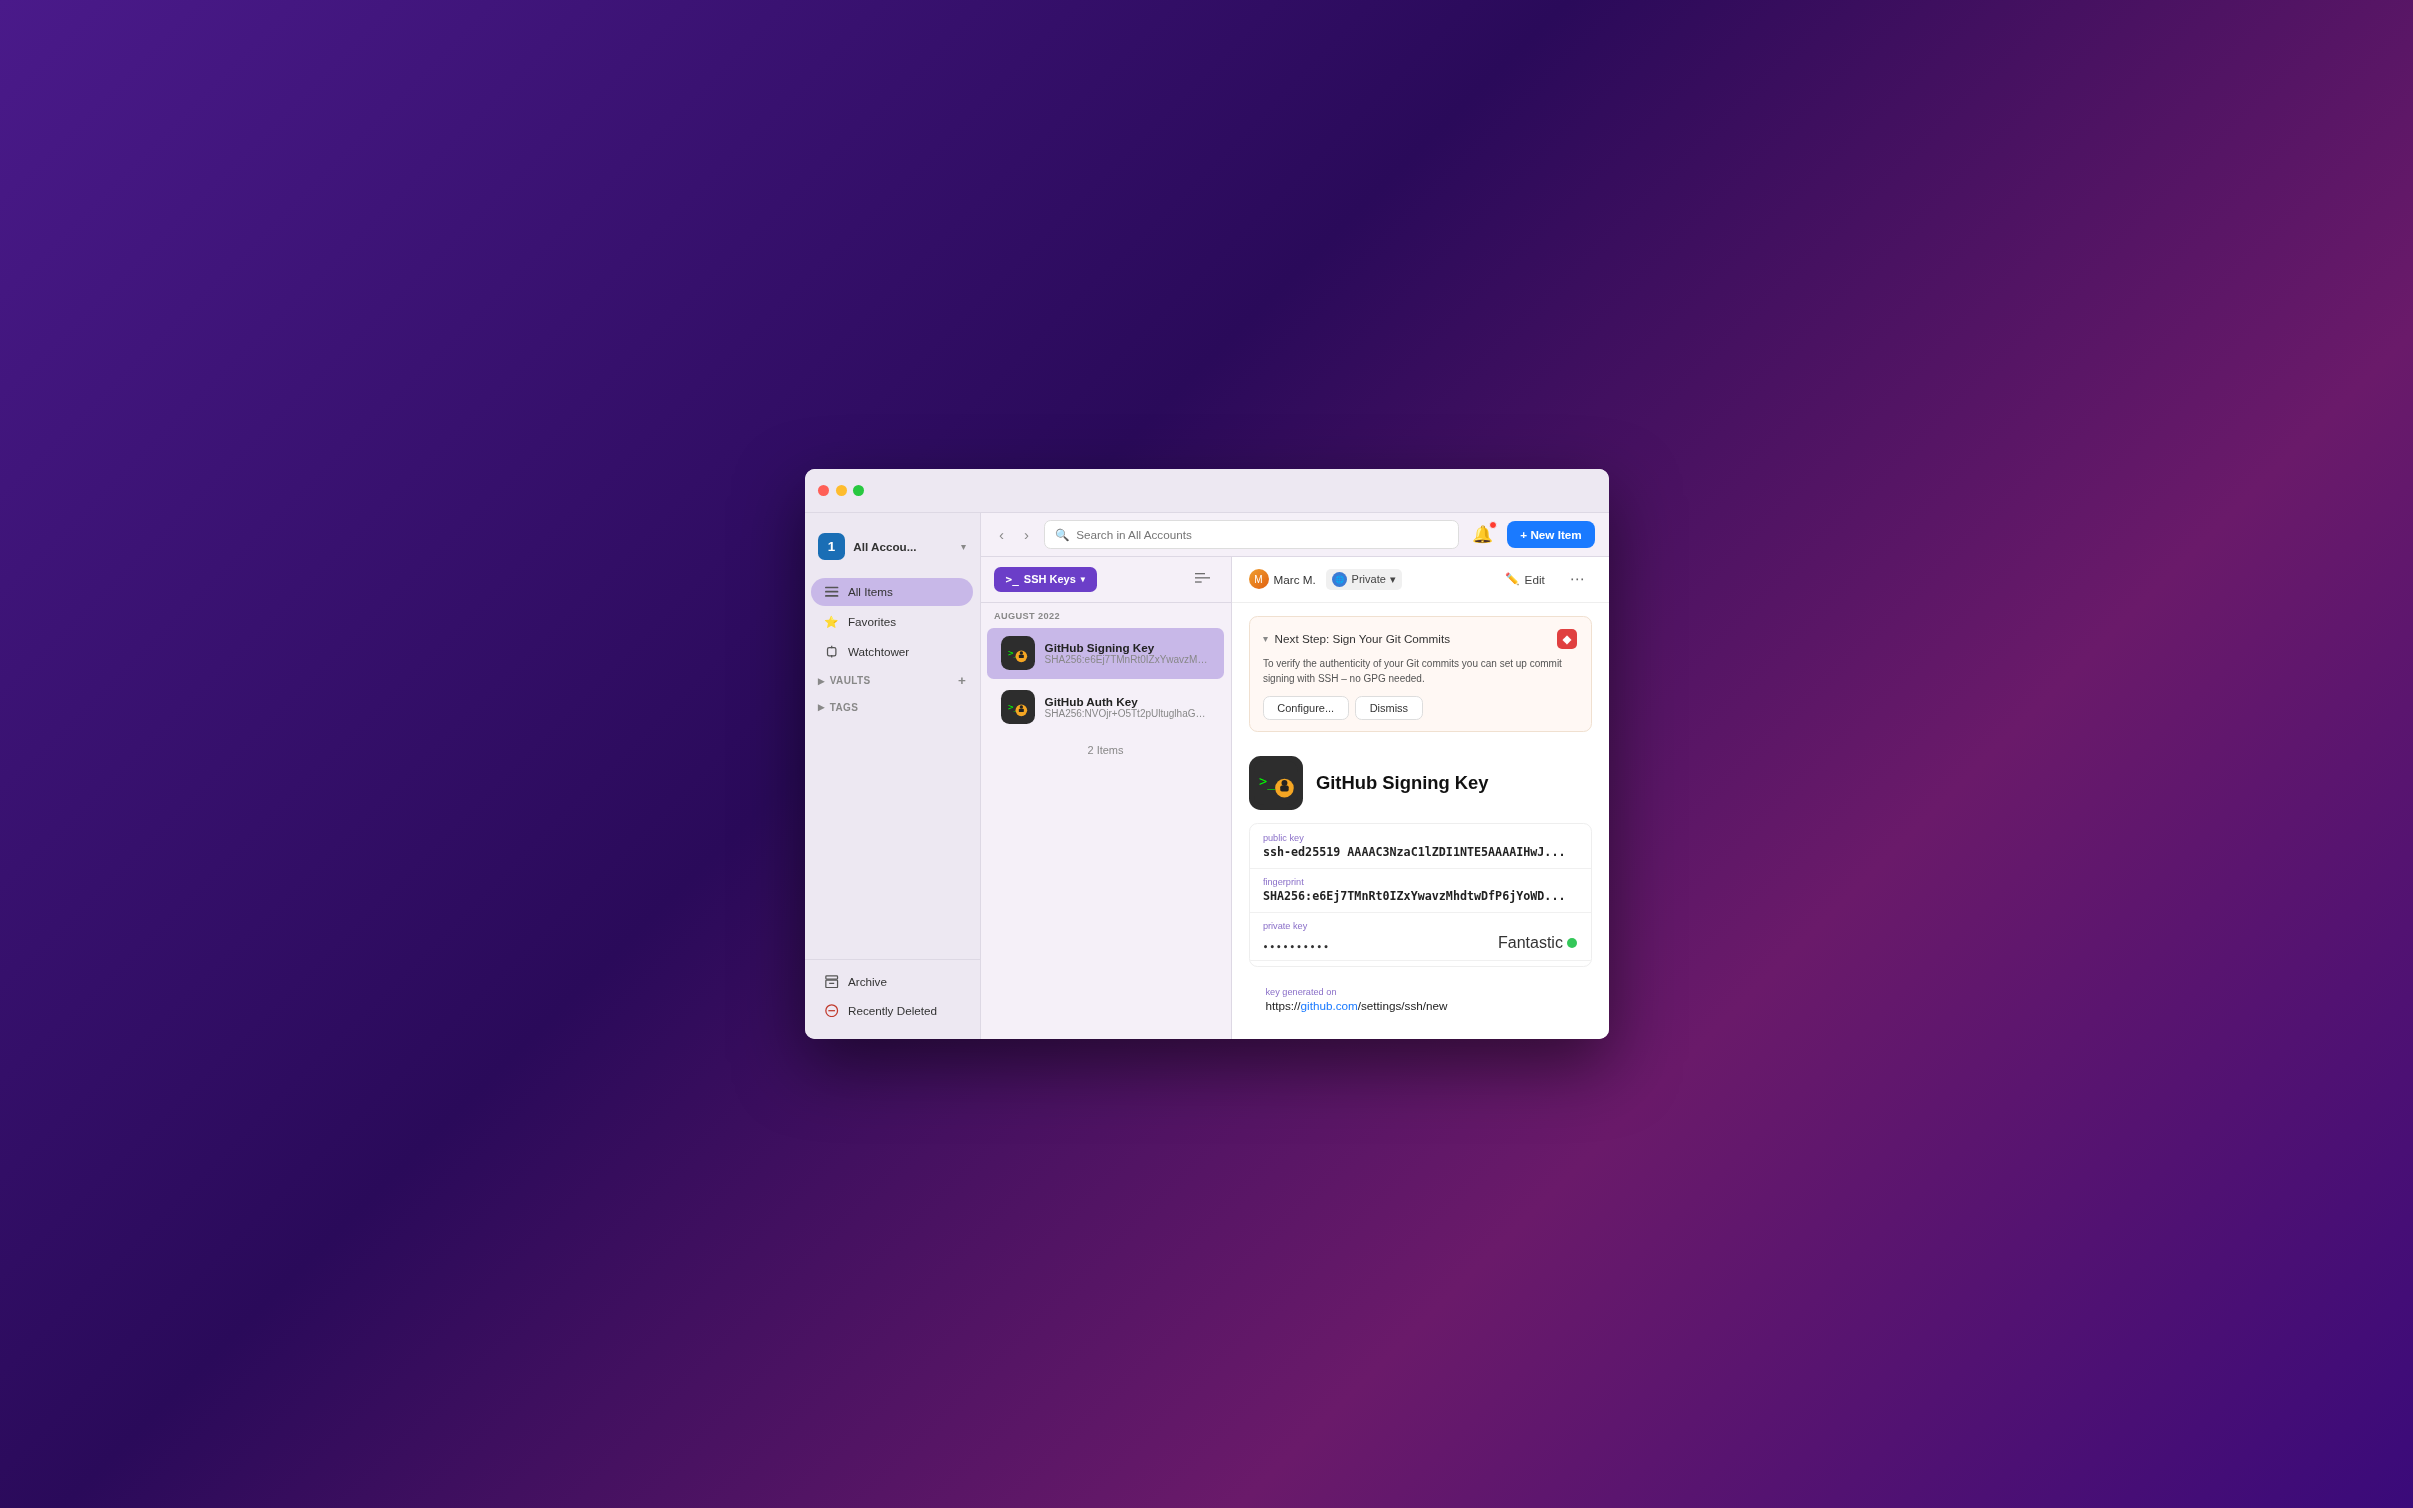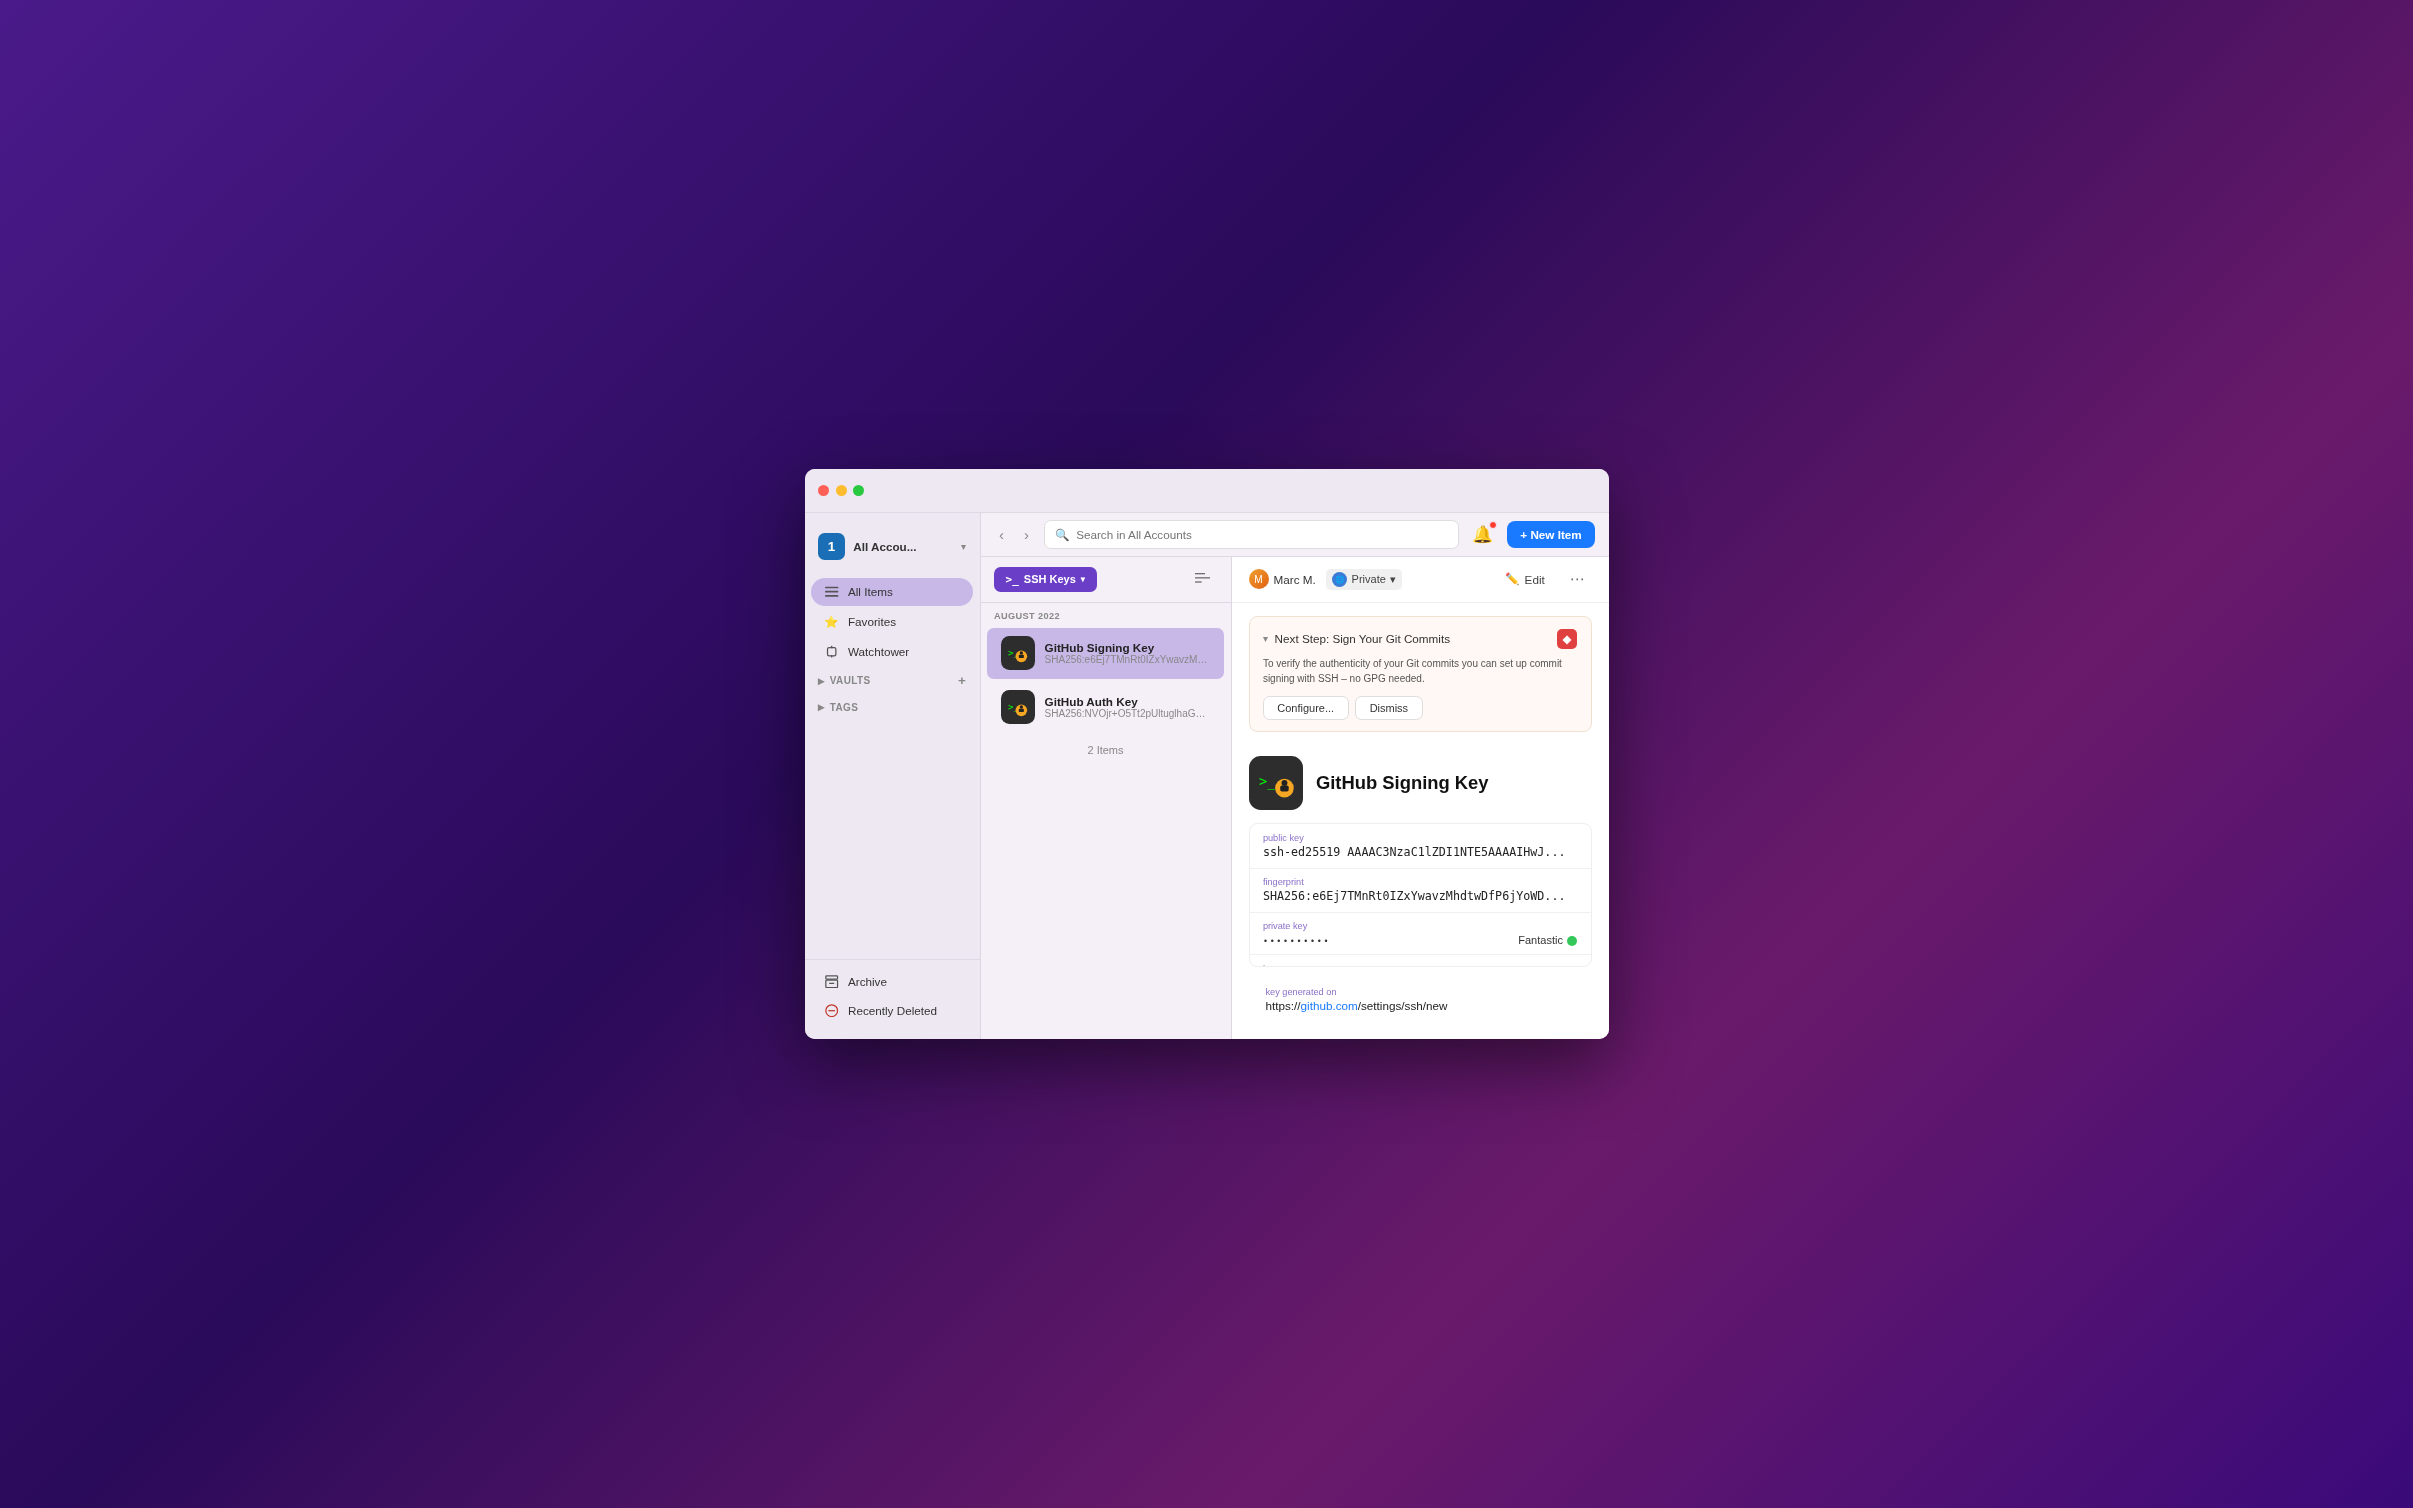--- a/index.html
+++ b/index.html
@@ -477,36 +477,37 @@
       font-size: 9.2px;
       color: #8a6fc8;
       margin-bottom: 2.5px;
       font-weight: 500;
     }
     .field-value {
       font-size: 11.7px;
       color: #222;
       font-family: -apple-system, monospace;
       word-break: break-all;
+      font-weight: bold;
     }
     .field-row-with-badge {
       display: flex;
       align-items: flex-end;
       justify-content: space-between;
     }
     .password-dots {
       font-size: 8.4px;
       letter-spacing: 1.7px;
       color: #333;
     }
     .quality-badge {
       display: flex;
-      align-items: flex-end;
+      align-items: center;
       gap: 4.2px;
-      font-size: 11px;
+      font-size: 16px;
       color: #333;
       margin-left: 20px;
     }
     .quality-dot {
       width: 10px; height: 10px;
       border-radius: 50%;
       background: #34c759;
     }
 
     

